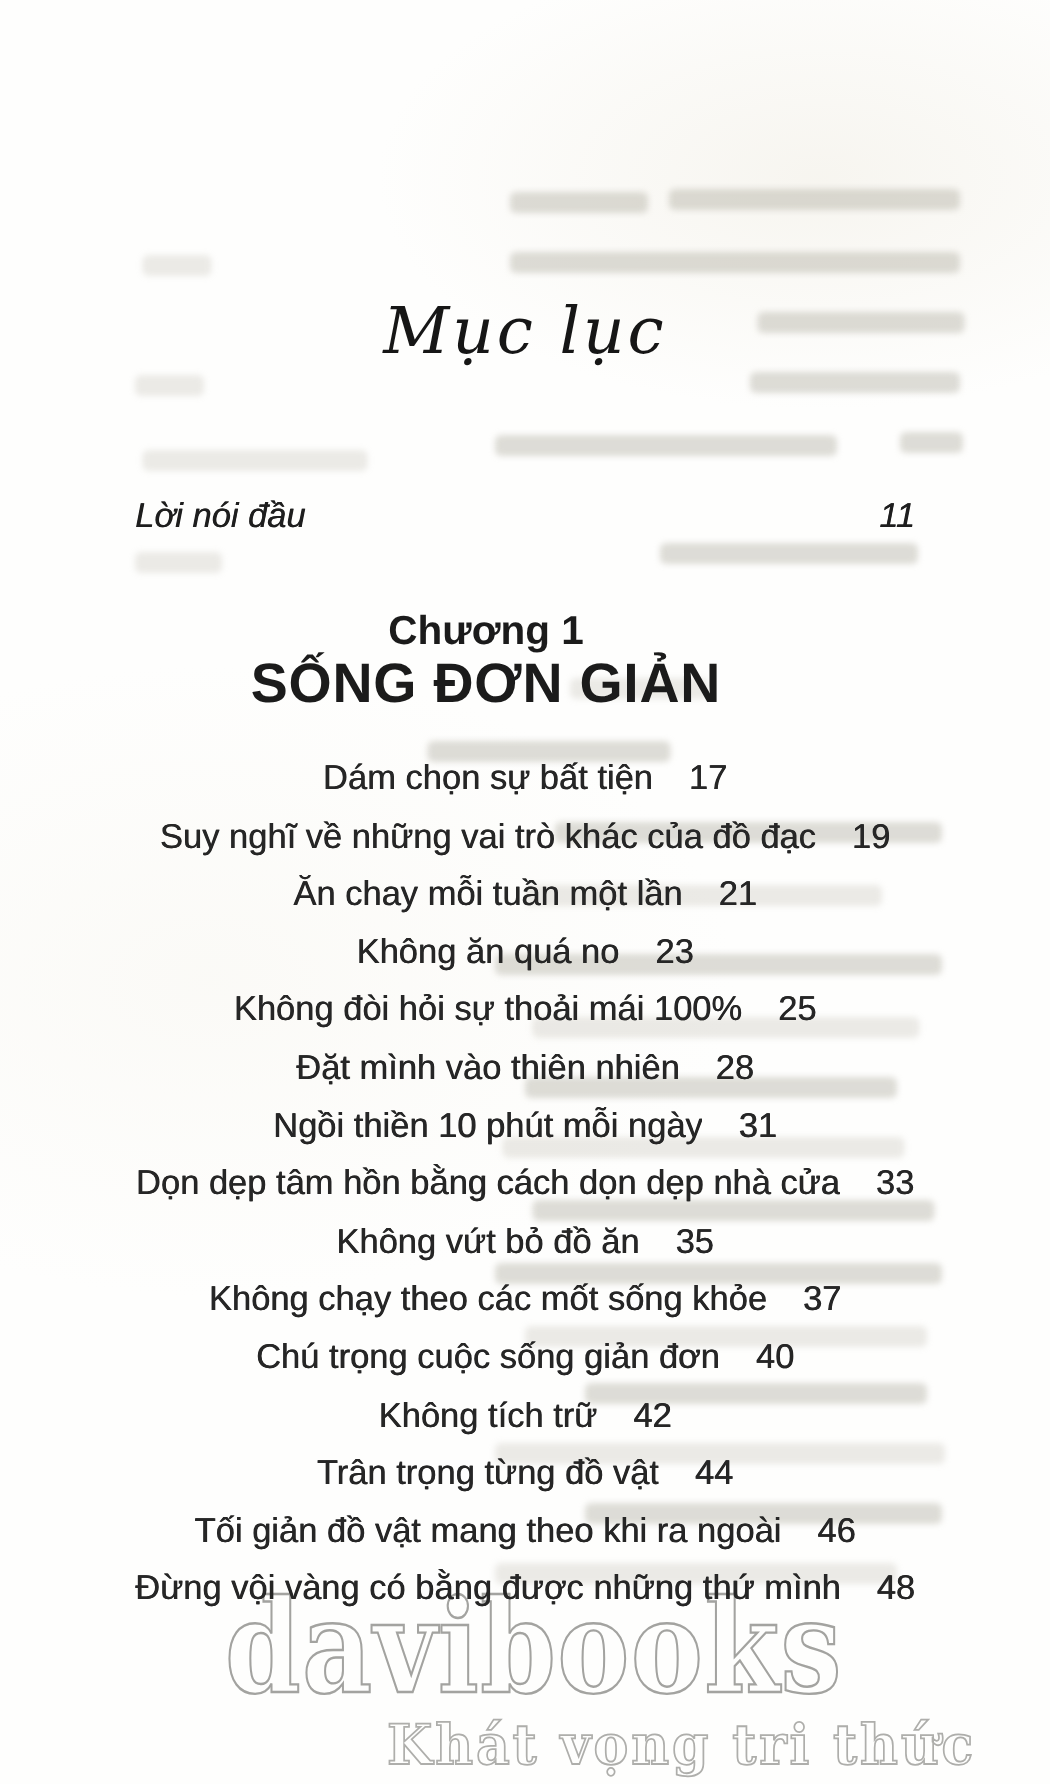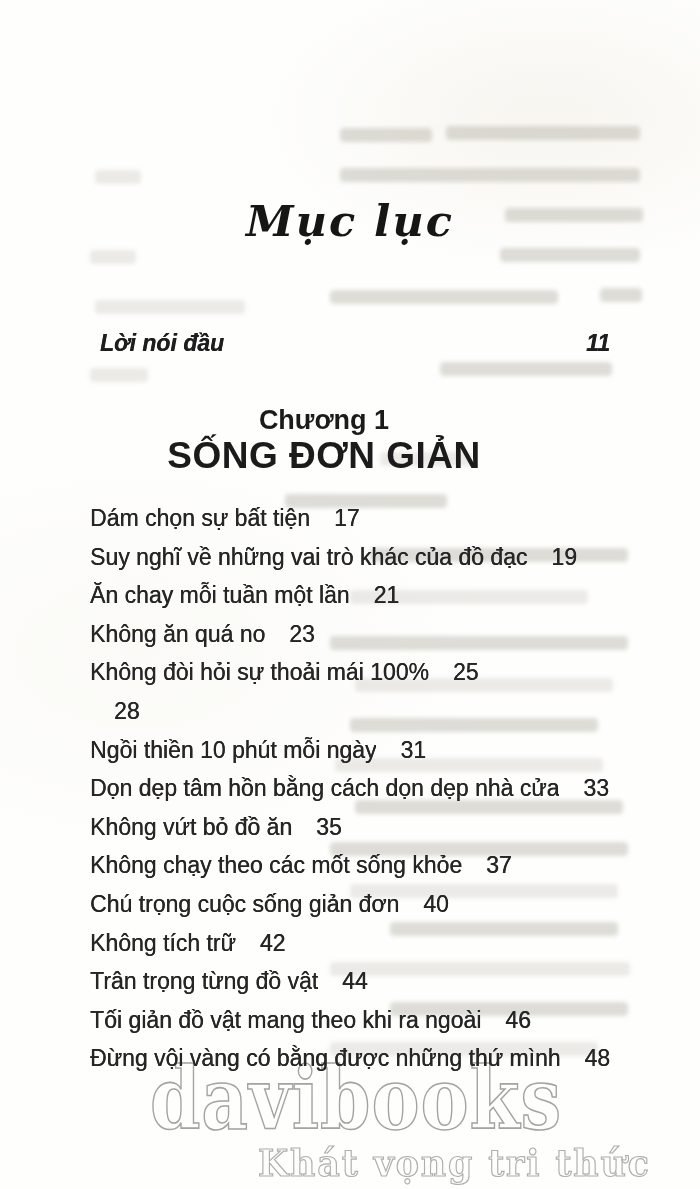--- a/index.html
+++ b/index.html
@@ -33,39 +33,38 @@
     color:transparent;-webkit-text-stroke:1.2px #aeaeab;
     transform:scaleX(.94);transform-origin:left top;letter-spacing:2px;
     white-space:nowrap;
   }
 
   
   .content{position:absolute;inset:0;z-index:3;}
 
   .toc-title{
     position:absolute;top:196px;left:0;width:700px;text-align:center;
-    font-family:"DejaVu Serif", serif;font-style:italic;font-weight:bold;
+    font-family:"DejaVu Serif", serif;font-style:italic;font-weight:normal;
     font-size:43px;letter-spacing:2px;color:#161616;margin:0;
   }
 
   .foreword-row{
-    position:absolute;top:330px;left:100px;right:90px;
+    position:absolute;top:330px;left:90px;right:90px;
     display:flex;justify-content:space-between;align-items:baseline;
     font-style:italic;font-size:23px;color:#1e1e1e;
     text-shadow:.3px 0 currentColor;
-    font-weight:bold;
   }
 
   .chapter{position:absolute;top:403px;left:0;width:648px;text-align:center;color:#1b1b1b;}
   .chapter-label{font-size:27px;font-weight:bold;line-height:34px;margin:0;}
   .chapter-name{font-size:37px;font-weight:bold;line-height:38px;margin:0;letter-spacing:.5px;}
 
   .toc-list{position:absolute;top:499px;left:90px;right:90px;}
   .toc-row{
-    display:flex;justify-content:flex-start;align-items:baseline;
+    display:flex;justify-content:center;align-items:baseline;
     height:38.6px;line-height:38.6px;white-space:nowrap;
     font-size:23px;color:#262626;text-shadow:.35px 0 currentColor;
   }
   .toc-row .entry-title{overflow:hidden;}
   .toc-row .entry-page{margin-left:24px;}
 </style>
 </head>
 <body>
 
 <div class="ghost-layer">
@@ -132,20 +131,21 @@
     </div>
     <div class="toc-row">
       <span class="entry-title">Không ăn quá no</span>
       <span class="entry-page">23</span>
     </div>
     <div class="toc-row">
       <span class="entry-title">Không đòi hỏi sự thoải mái 100%</span>
       <span class="entry-page">25</span>
     </div>
     <div class="toc-row">
+      <span class="entry-title">Đặt mình vào thiên nhiên</span>
       <span class="entry-page">28</span>
     </div>
     <div class="toc-row">
       <span class="entry-title">Ngồi thiền 10 phút mỗi ngày</span>
       <span class="entry-page">31</span>
     </div>
     <div class="toc-row">
       <span class="entry-title">Dọn dẹp tâm hồn bằng cách dọn dẹp nhà cửa</span>
       <span class="entry-page">33</span>
     </div>

